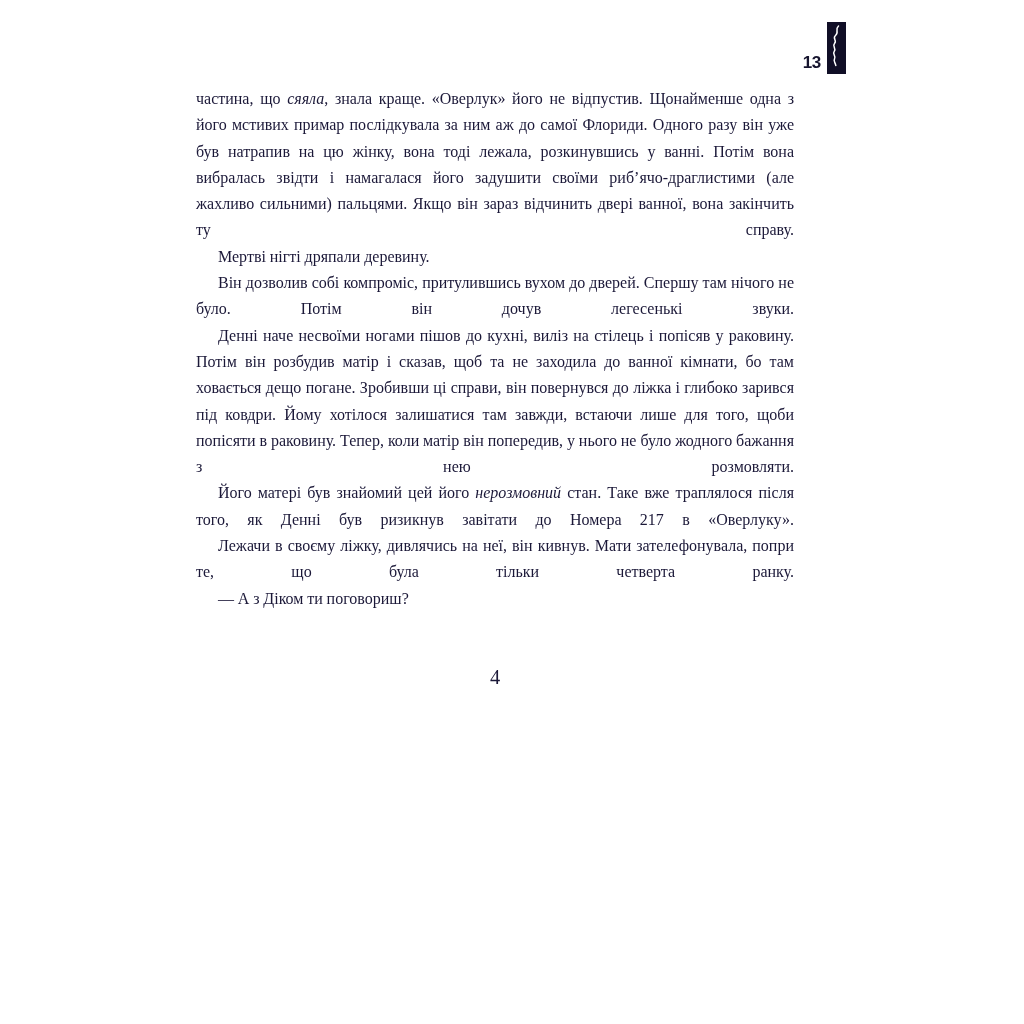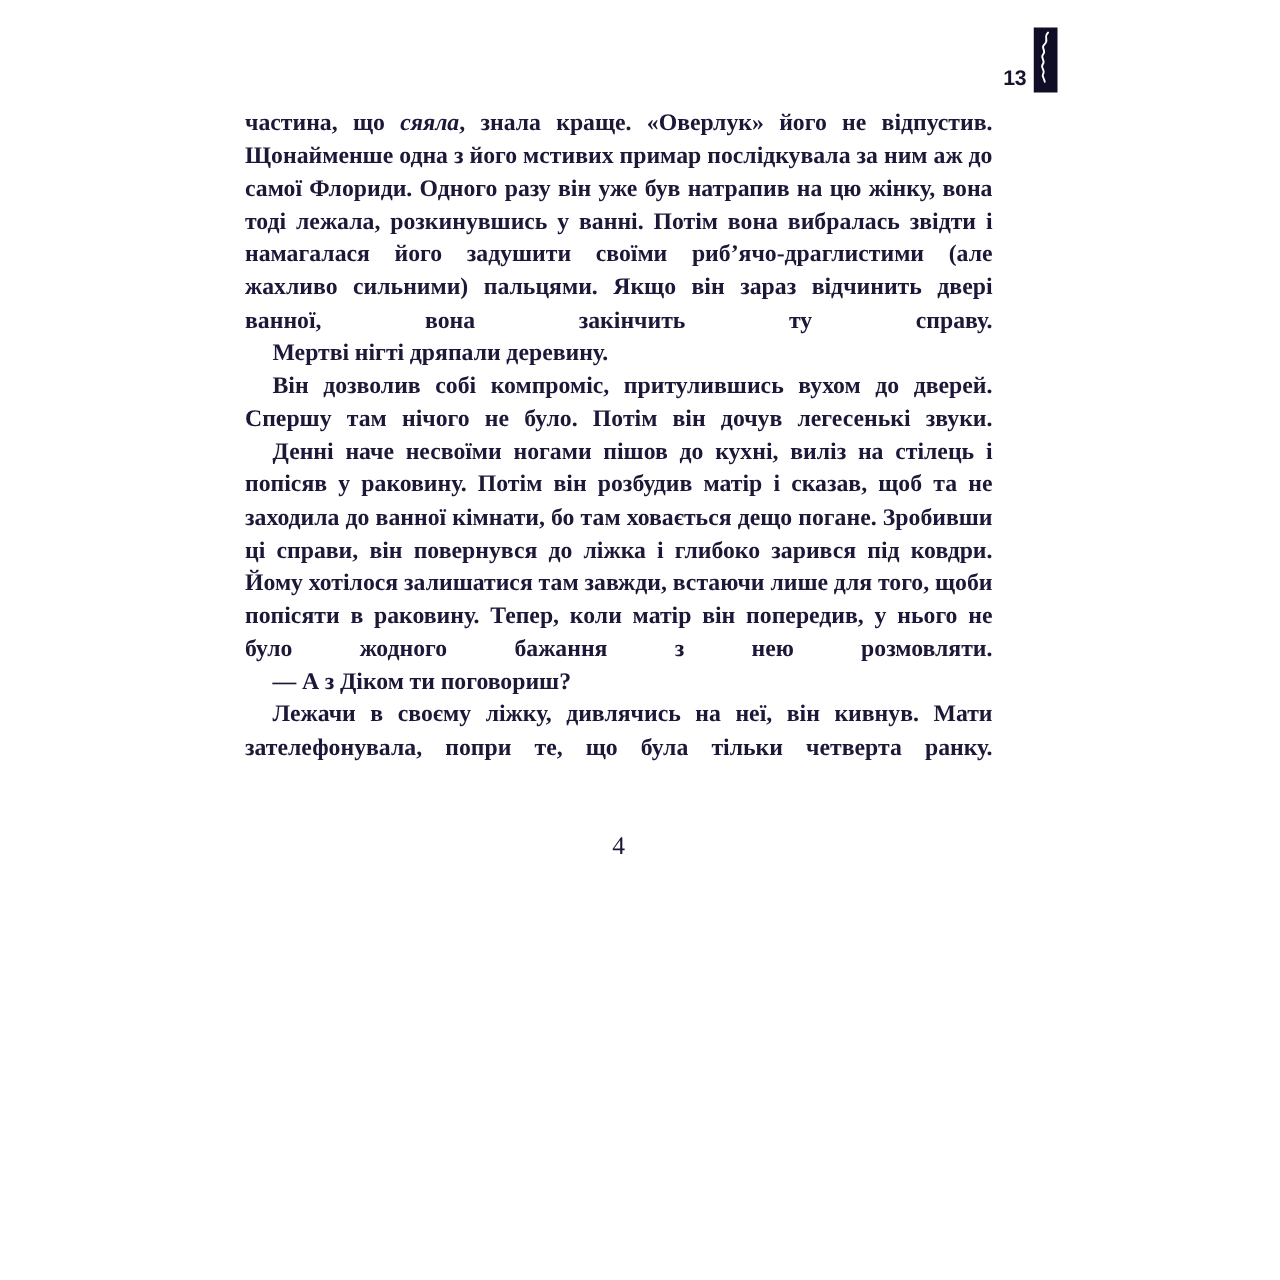--- a/index.html
+++ b/index.html
@@ -58,28 +58,27 @@
   
   .text-column {
     position: absolute;
     left: 196px;
     top: 86px;
     width: 598px;
   }
 
   .para {
     margin: 0;
-    font-size: 19px;
+    font-size: 16px;
     line-height: 26.3px;
     text-align: justify;
     text-indent: 22px;
     hyphens: manual;
     -webkit-hyphens: manual;
     word-spacing: -0.2px;
-    font-weight: bold;
   }
 
   .para.no-indent {
     text-indent: 0;
   }
 
   .para em {
     font-style: italic;
   }
 
@@ -112,22 +111,23 @@
       </svg>
     </span>
   </div>
 
   <div class="text-column">
 
     <p class="para no-indent full-justify" id="p1" style="text-indent: 0px;">частина, що <em>сяяла</em>, знала краще. «Оверлук» його не відпустив. Щонайменше одна з його мстивих примар послідкувала за ним аж до самої Флориди. Одного разу він уже був натрапив на цю жінку, вона тоді лежала, розкинувшись у ванні. Потім вона вибралась звідти і намагалася його задушити своїми риб’ячо-драглистими (але жахливо сильними) пальцями. Якщо він зараз відчинить двері ванної, вона закінчить ту справу.</p>
     <p class="para" id="p3">Мертві нігті дряпали деревину.</p>
     <p class="para full-justify" id="p2">Він дозволив собі компроміс, притулившись вухом до две­рей. Спершу там нічого не було. Потім він дочув легесенькі звуки.</p>
     <p class="para full-justify" id="p4">Денні наче несвоїми ногами пішов до кухні, виліз на стілець і попісяв у раковину. Потім він розбудив матір і сказав, щоб та не заходила до ванної кімнати, бо там ховається дещо по­гане. Зробивши ці справи, він повернувся до ліжка і глибоко зарився під ковдри. Йому хотілося залишатися там завжди, встаючи лише для того, щоби попісяти в раковину. Тепер, коли матір він попередив, у нього не було жодного бажання з нею розмовляти.</p>
+    <p class="para full-justify" id="p5">Його матері був знайомий цей його <em>нерозмовний</em> стан. Таке вже траплялося після того, як Денні був ризикнув завітати до Номера 217 в «Оверлуку».</p>
+    <p class="para full-justify" id="p7">Лежачи в своєму ліжку, дивлячись на неї, він кивнув. Ма­ти зателефонувала, попри те, що була тільки четверта ранку.</p>
     <p class="para" id="p6">— А з Діком ти поговориш?</p>
-    <p class="para full-justify" id="p7">Лежачи в своєму ліжку, дивлячись на неї, він кивнув. Ма­ти зателефонувала, попри те, що була тільки четверта ранку.</p>
 
     <div class="spacer-above-section"></div>
 
     <p class="section-number">4</p>
 
     <div class="spacer-below-section"></div>
 
 
   </div>
 

